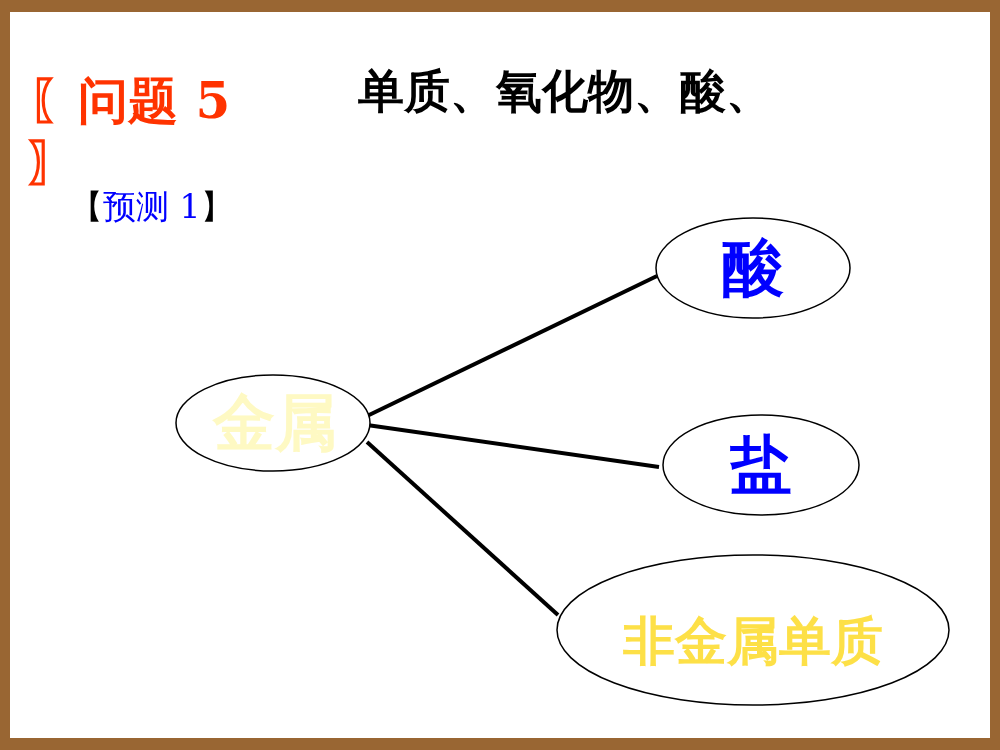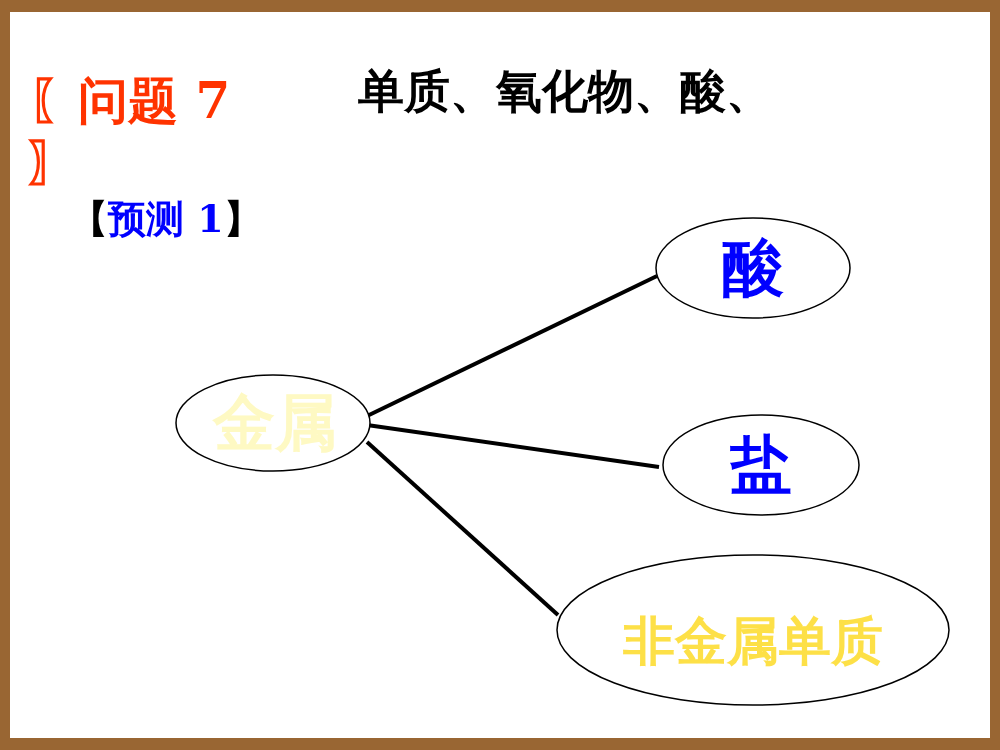--- a/index.html
+++ b/index.html
@@ -13,41 +13,40 @@
     position: absolute; left: 10px; top: 12px; width: 980px; height: 726px;
     background: #ffffff;
   }
   .abs { position: absolute; }
   .q-title {
     left: 28px; top: 70px; width: 230px;
     color: #ff3300; font-size: 50px; line-height: 62px; font-weight: bold;
   }
   .predict {
     left: 70px; top: 182px;
-    font-size: 38px; line-height: 50px; font-weight: bold; color: #000;
+    font-size: 33px; line-height: 50px; font-weight: normal; color: #000;
     white-space: nowrap;
-    margin-top: 12px;
   }
   .predict .inner { color: #0000ff; }
   .topic {
     left: 338px; top: 60px; width: 540px;
     color: #000; font-size: 46px; line-height: 62px; font-weight: bold; margin-left: 20px;
   }
   svg.diagram { position: absolute; left: 0; top: 0; }
   .node-label {
     position: absolute; display: flex; align-items: center; justify-content: center;
     font-weight: bold;
   }
 </style>
 </head>
 <body>
 
 <div class="slide"></div>
 
-<div class="abs q-title">〖问题 7 〗</div>
+<div class="abs q-title">〖问题 5 〗</div>
 
 <div class="abs predict"><span>【</span><span class="inner">预测 1</span><span>】</span></div>
 
 <div class="abs topic">
   <div>单质、氧化物、酸、</div>
 </div>
 
 <svg class="diagram" width="1000" height="750">
   <g stroke="#000" stroke-width="4" stroke-linecap="butt">
     <line x1="367" y1="416" x2="657" y2="276"></line>

